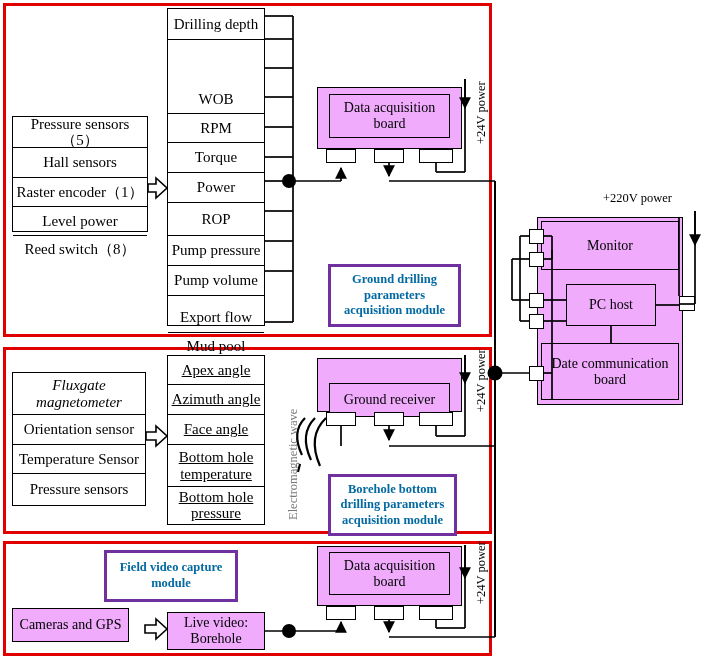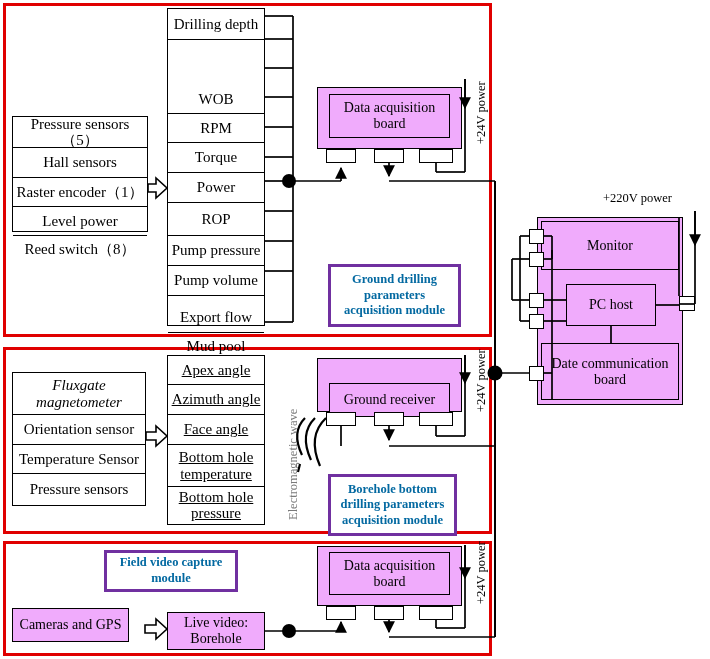--- a/index.html
+++ b/index.html
@@ -127,21 +127,21 @@
   <div class="tab" style="left:419px;top:412px;width:34px;height:14px;"></div>
 
   <div class="purple" style="left:328px;top:458px;width:129px;height:62px;flex-direction:column;margin-top:16px;">
     <span>Borehole bottom</span>
     <span>drilling parameters</span>
     <span>acquisition module</span>
   </div>
 
   <div class="vlabel" style="left:474px;top:412px;transform:rotate(-90deg);">+24V power</div>
 
-  <div class="purple" style="left:104px;top:550px;width:134px;height:42px;flex-direction:column;">
+  <div class="purple" style="left:104px;top:550px;width:134px;height:52px;flex-direction:column;">
     <span>Field video capture</span>
     <span>module</span>
   </div>
 
   <div class="box" style="left:12px;top:608px;width:117px;height:34px;">
     <span>Cameras and GPS</span>
   </div>
 
   <div class="box" style="left:167px;top:612px;width:98px;height:38px;flex-direction:column;">
     <span>Live video:</span>

